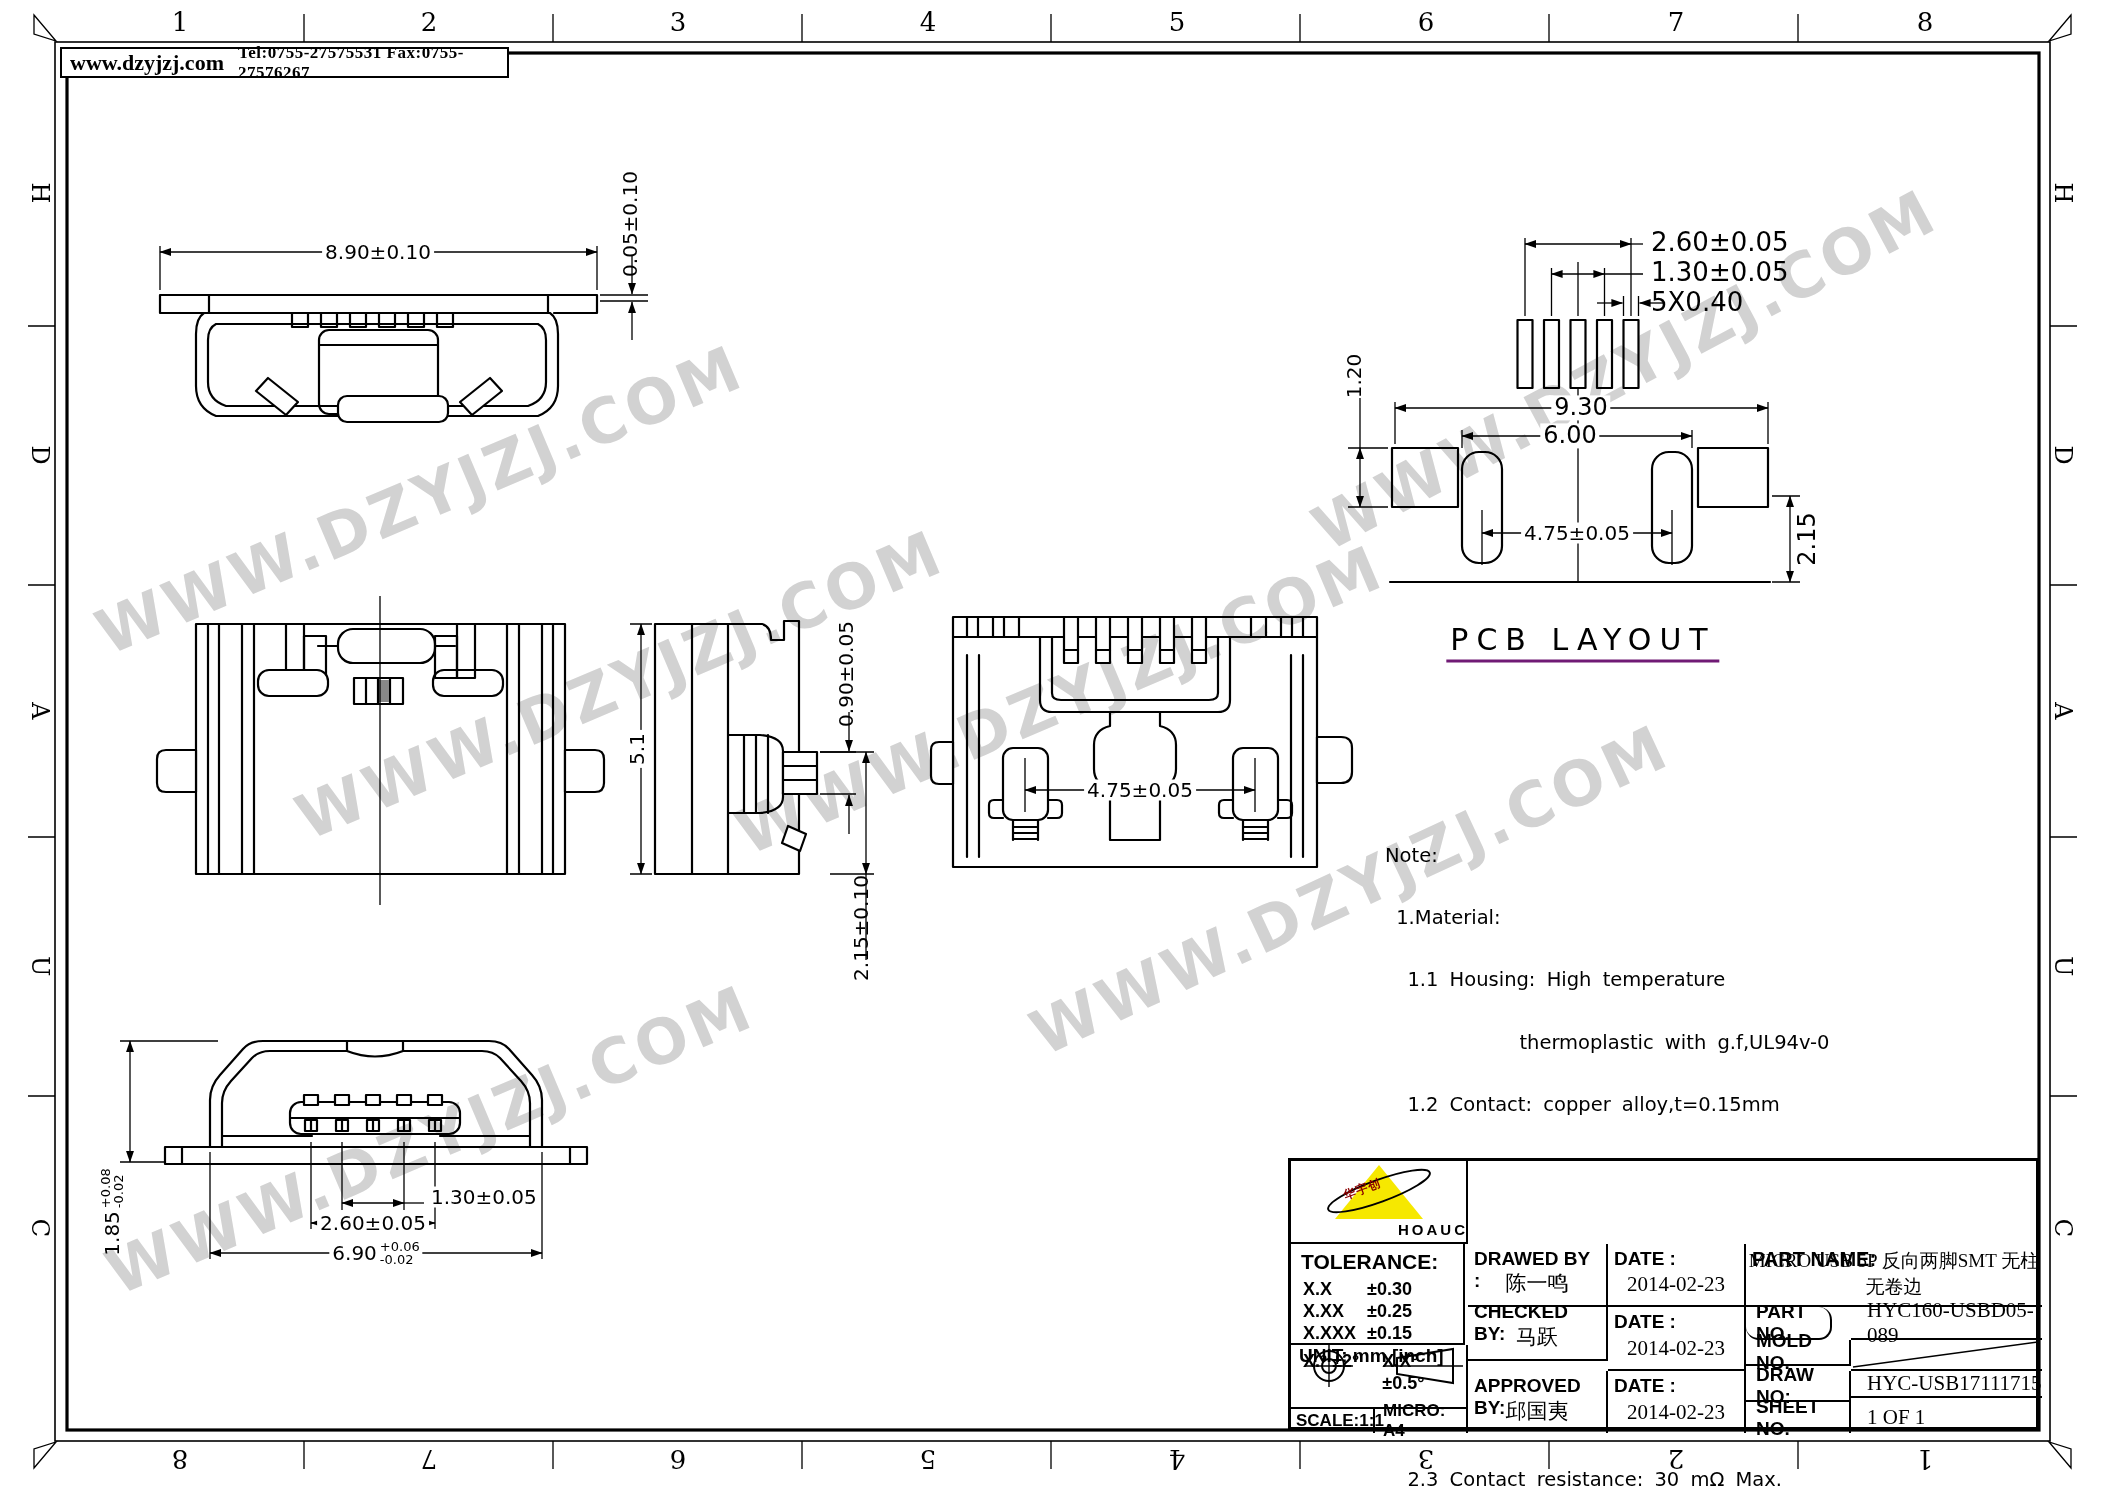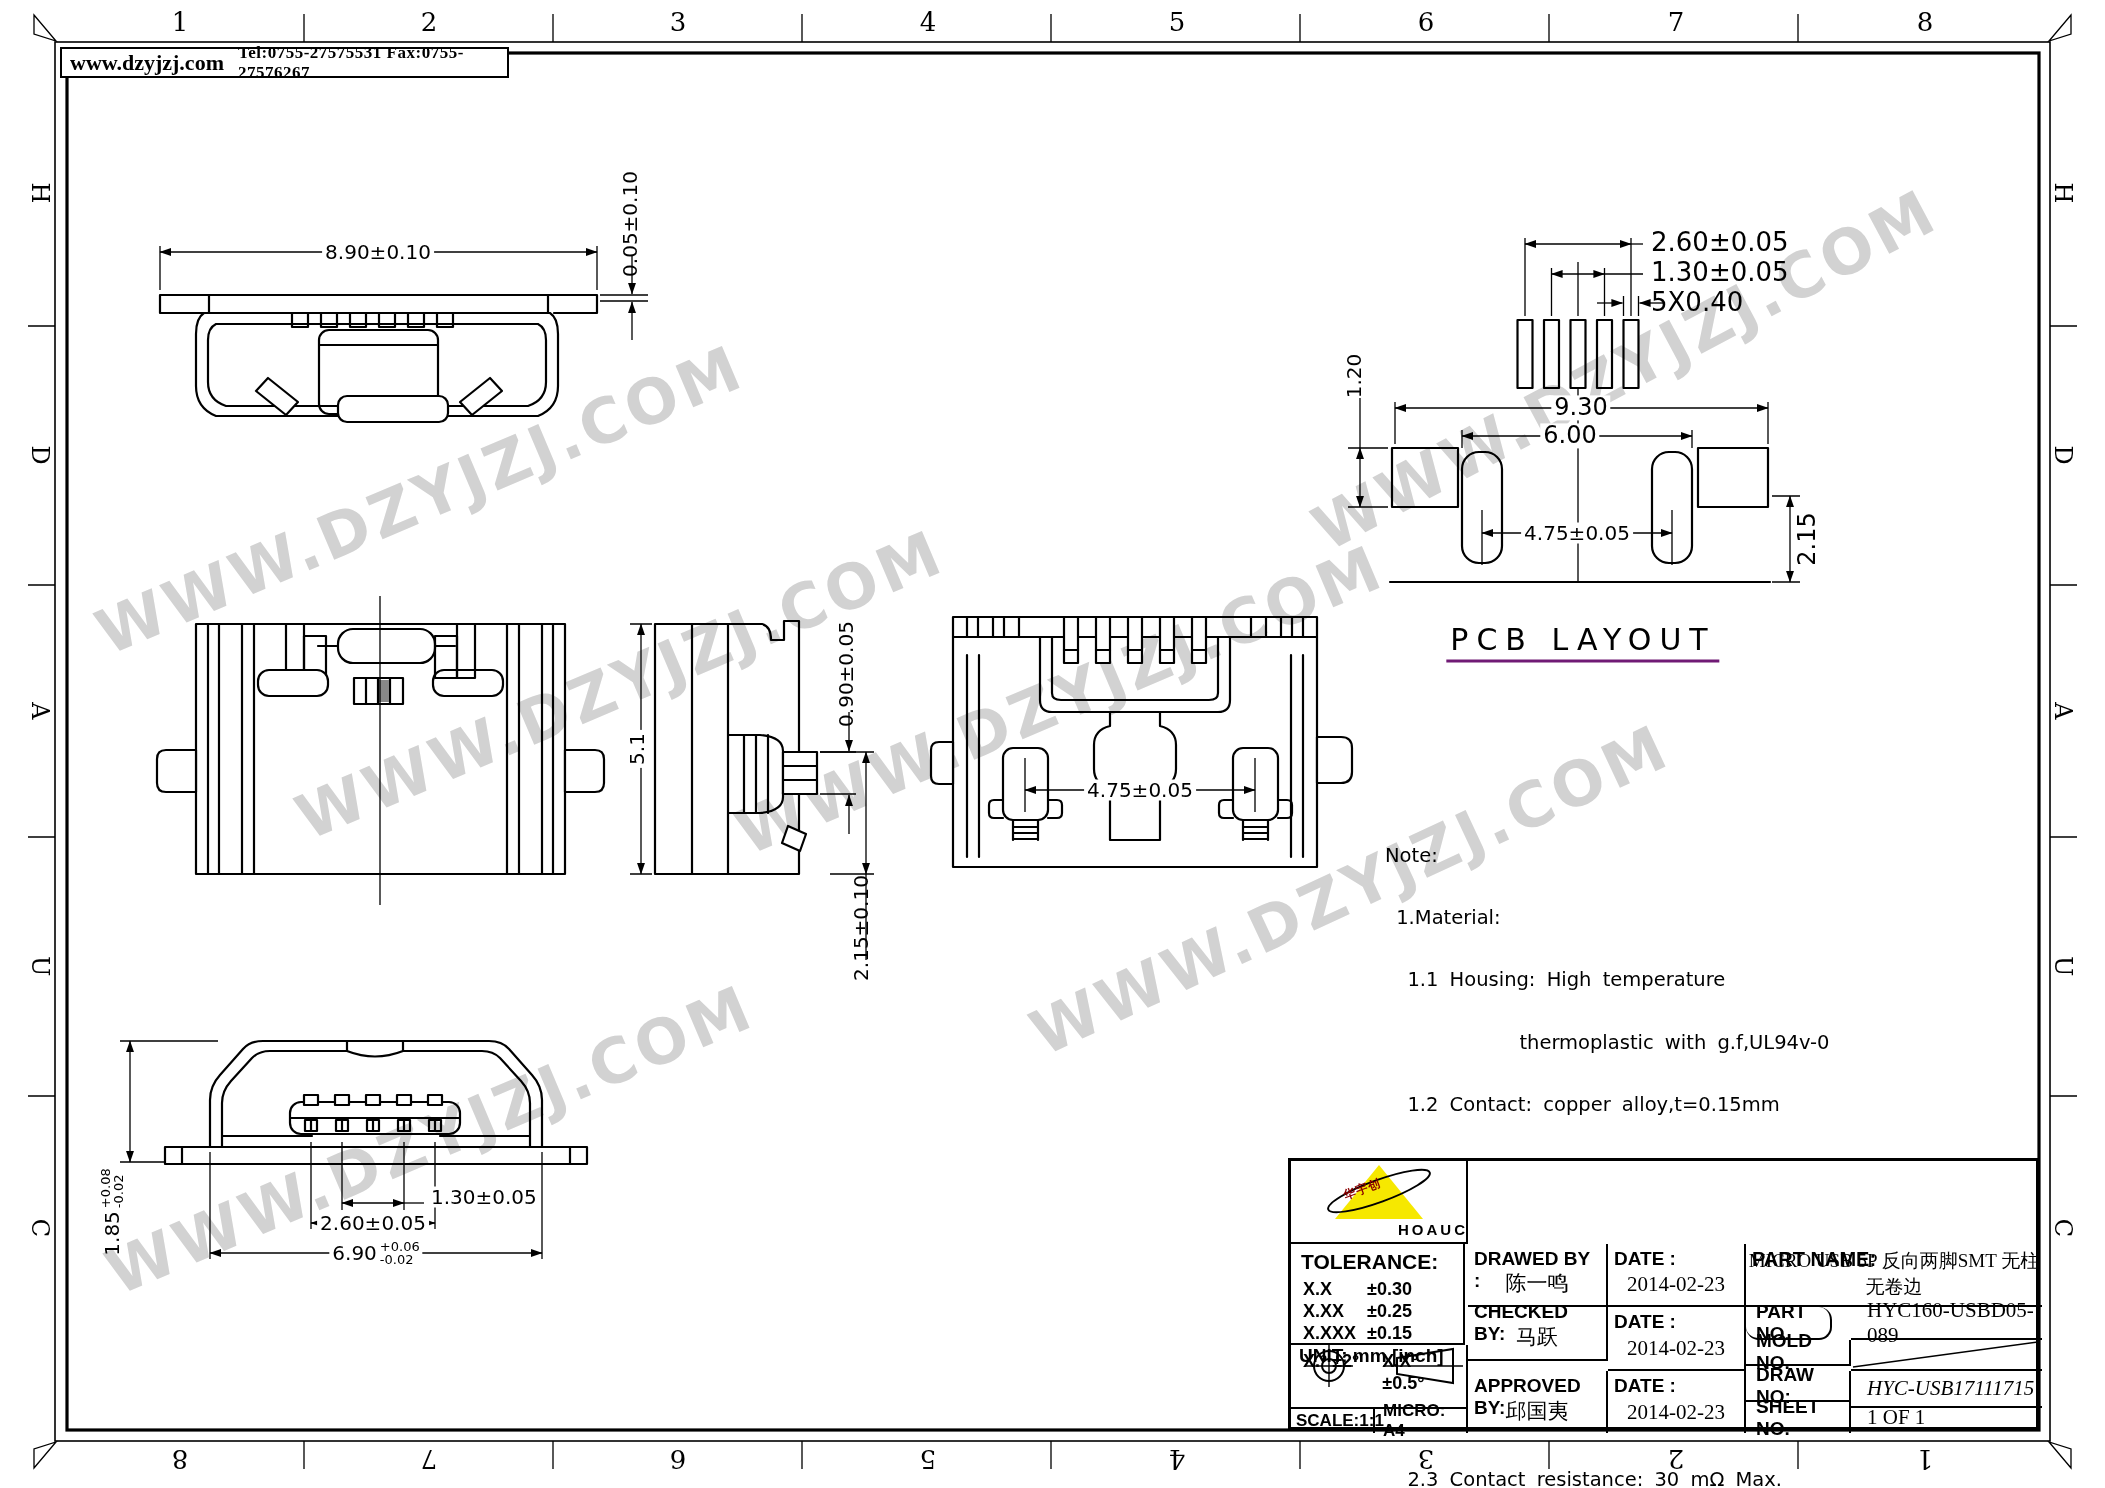--- a/index.html
+++ b/index.html
@@ -422,16 +422,16 @@
   </div>
   <div class="cell br bb rlabel tlabel" style="left:455px; top:146px; width:86px; height:33px;border-radius:13px;">PART NO.</div>
   <div class="cell bb rval tval" style="left:560px; top:146px; width:191px; height:33px;">HYC160-USBD05-089</div>
   <div class="cell br bb rlabel tlabel" style="left:455px; top:179px; width:105px; height:26px;">MOLD NO.</div>
   <div class="cell bb" style="left:560px; top:179px; width:191px; height:31px;">
     <svg width="189" height="29">
       <line x1="2" y1="27" x2="187" y2="2" stroke="#000" stroke-width="1.6"></line>
     </svg>
   </div>
   <div class="cell br bb rlabel tlabel" style="left:455px; top:210px; width:105px; height:31px;">DRAW NO:</div>
-  <div class="cell bb rval tval" style="left:560px; top:210px; width:191px; height:37px;font-style:italic;">HYC-USB17111715</div>
+  <div class="cell bb rval tval" style="left:560px; top:210px; width:191px; height:27px;">HYC-USB17111715</div>
   <div class="cell br rlabel tlabel" style="left:455px; top:241px; width:105px; height:31px;">SHEET NO.</div>
   <div class="cell rval tval" style="left:560px; top:241px; width:191px; height:31px;">1 OF 1</div>
 </div>
 
 </body></html>

